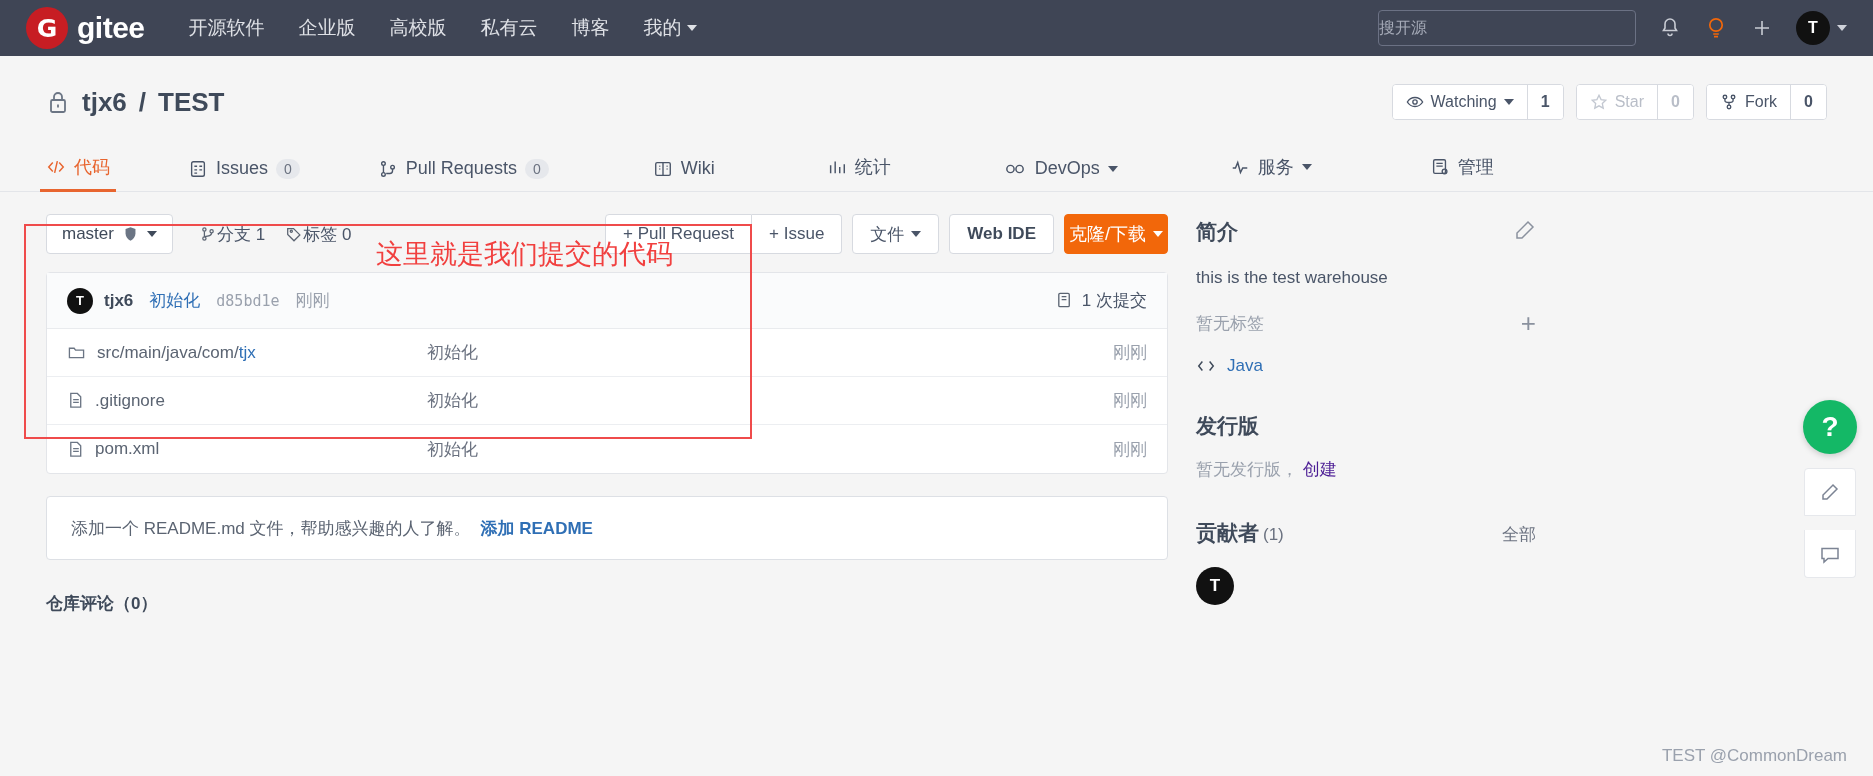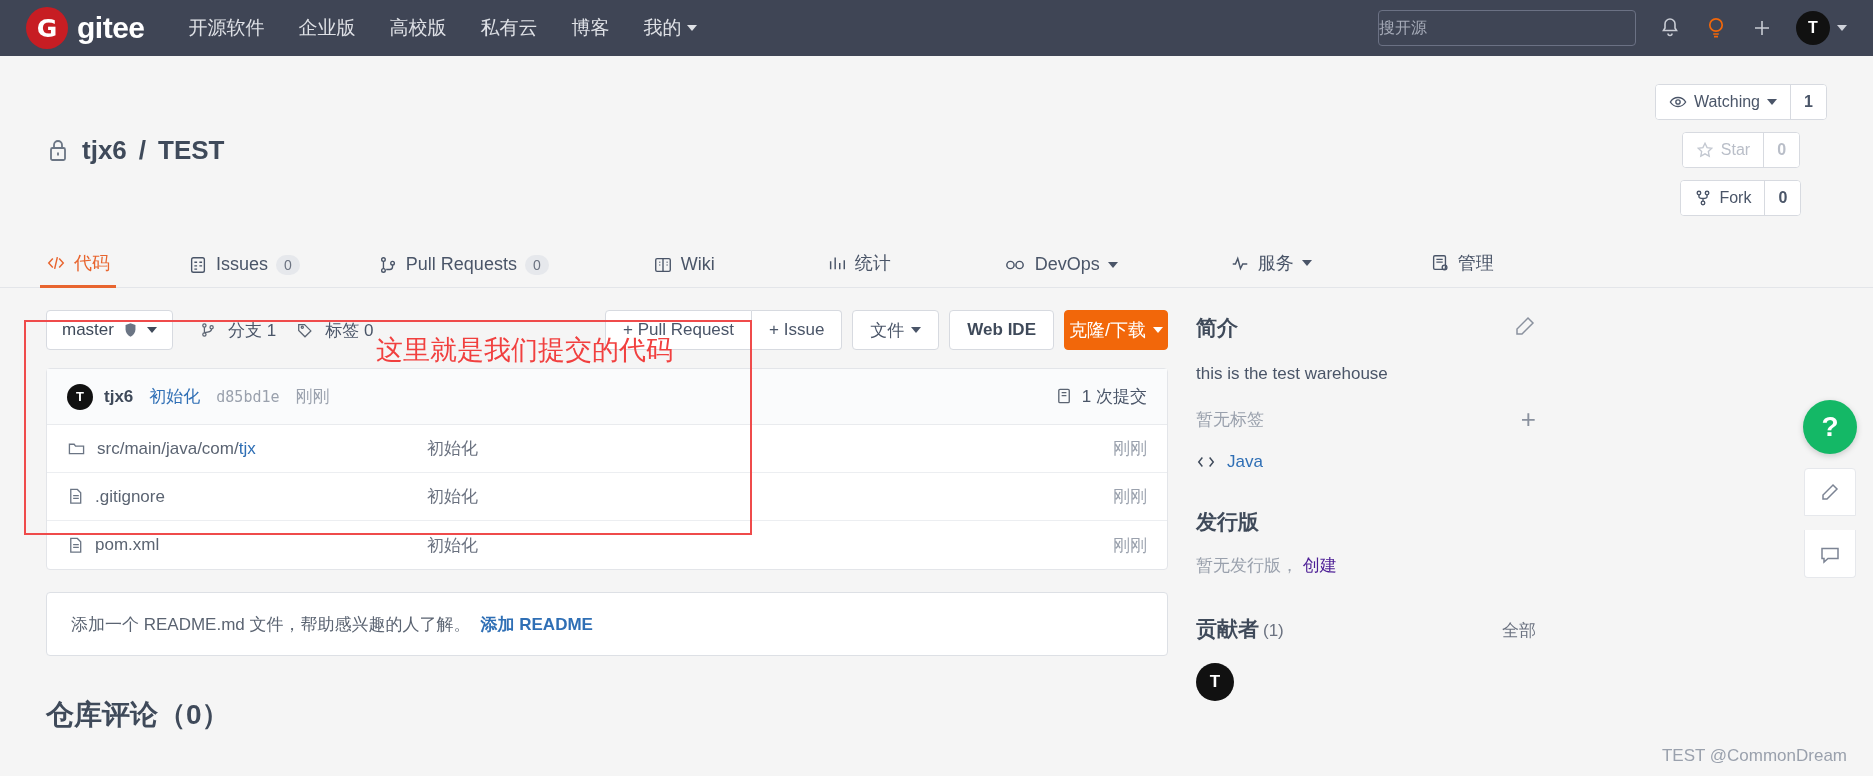--- a/index.html
+++ b/index.html
@@ -42,21 +42,21 @@
   .avatar-top {
     width: 34px; height: 34px; border-radius: 50%; background: #111; color: #fff;
     font-size: 16px; font-weight: bold; display: flex; align-items: center; justify-content: center;
   }
   .avatar-grp { display: flex; align-items: center; gap: 7px; color: #cfd2da; cursor: pointer; }
 
   
   .repo-head { padding: 28px 46px 0 46px; position: relative; }
   .repo-title-row { display: flex; align-items: center; }
   .repo-title { display: flex; align-items: center; gap: 12px; font-size: 26px; font-weight: bold; color: #3f4a5a; }
-  .repo-actions { margin-left: auto; display: flex; align-items: center; gap: 12px; flex-direction: column; }
+  .repo-actions { margin-left: auto; display: flex; align-items: center; gap: 12px; }
   .btn-grp { display: flex; align-items: stretch; border: 1px solid #d7dae0; border-radius: 4px; overflow: hidden; background:#fff; }
   .btn-grp .seg {
     display: flex; align-items: center; gap: 7px; padding: 0 13px; height: 34px;
     font-size: 16px; color: #4a5568; cursor: pointer; background: #fff;
   }
   .btn-grp .seg.count { border-left: 1px solid #d7dae0; font-weight: bold; min-width: 36px; justify-content:center; }
   .btn-grp.disabled .seg { color: #b9bec8; }
   .btn-grp.disabled .seg.count { color: #b9bec8; font-weight: bold; }
 
   
@@ -80,21 +80,21 @@
   .main-col { width: 1122px; position: relative; }
   .side-col { width: 340px; padding-top: 4px; }
 
   .toolbar { display: flex; align-items: center; height: 40px; }
   .branch-btn {
     display: flex; align-items: center; gap: 8px; height: 40px; padding: 0 15px;
     border: 1px solid #d7dae0; border-radius: 4px; background: #fff;
     font-size: 17px; color: #3f4a5a; cursor: pointer;
   }
   .meta-links { display: flex; align-items: center; gap: 20px; margin-left: 26px; font-size: 17px; color: #4a5568; }
-  .meta-links span { display: flex; align-items: center; gap: 11px; cursor: pointer; text-align: right; }
+  .meta-links span { display: flex; align-items: center; gap: 0; cursor: pointer; text-align: right; }
   .toolbar-right { margin-left: auto; display: flex; align-items: center; gap: 10px; }
   .btn {
     height: 40px; display: flex; align-items: center; justify-content: center; gap: 7px;
     padding: 0 17px; border: 1px solid #d7dae0; border-radius: 4px; background: #fff;
     font-size: 17px; color: #4a5568; cursor: pointer; white-space: nowrap;
   }
   .btn.pair { border-radius: 4px 0 0 4px; }
   .btn.pair2 { border-radius: 0 4px 4px 0; border-left: none; }
   .btn.strong { font-weight: bold; color: #3f4a5a; }
   .btn.primary { background: #f2670a; border-color: #f2670a; color: #fff; font-size: 18px; padding: 0 4px; }
@@ -129,21 +129,21 @@
     position: absolute; left: 330px; top: 22px; color: #f1403f; font-size: 27px;
     font-weight: 500; white-space: nowrap; z-index: 6;
   }
 
   .readme-banner {
     margin-top: 22px; border: 1px solid #dde0e5; background: #fff; border-radius: 4px;
     height: 64px; display: flex; align-items: center; padding: 0 24px; font-size: 17px; color: #5b6472;
   }
   .readme-banner .act { color: #2f6fb5; font-weight: bold; margin-left: 10px; cursor: pointer; }
 
-  .comments-title { margin-top: 40px; font-size: 28px; font-weight: bold; color: #3f4a5a; }
+  .comments-title { margin-top: 32px; font-size: 17px; font-weight: bold; color: #3f4a5a; }
 
   
   .side-head { display: flex; align-items: center; }
   .side-head h3 { font-size: 21px; color: #3f4a5a; }
   .side-head .edit { margin-left: auto; color: #8a919e; cursor: pointer; }
   .side-desc { margin-top: 22px; font-size: 17px; color: #4a5568; }
   .side-row { margin-top: 22px; display: flex; align-items: center; font-size: 17px; color: #9aa1ad; }
   .side-row .plus { margin-left: auto; color: #8a919e; font-size: 26px; cursor: pointer; line-height: 1; }
   .side-lang { margin-top: 20px; display: flex; align-items: center; gap: 11px; font-size: 17px; color: #2f6fb5; cursor: pointer; }
   .side-sec { margin-top: 36px; }

